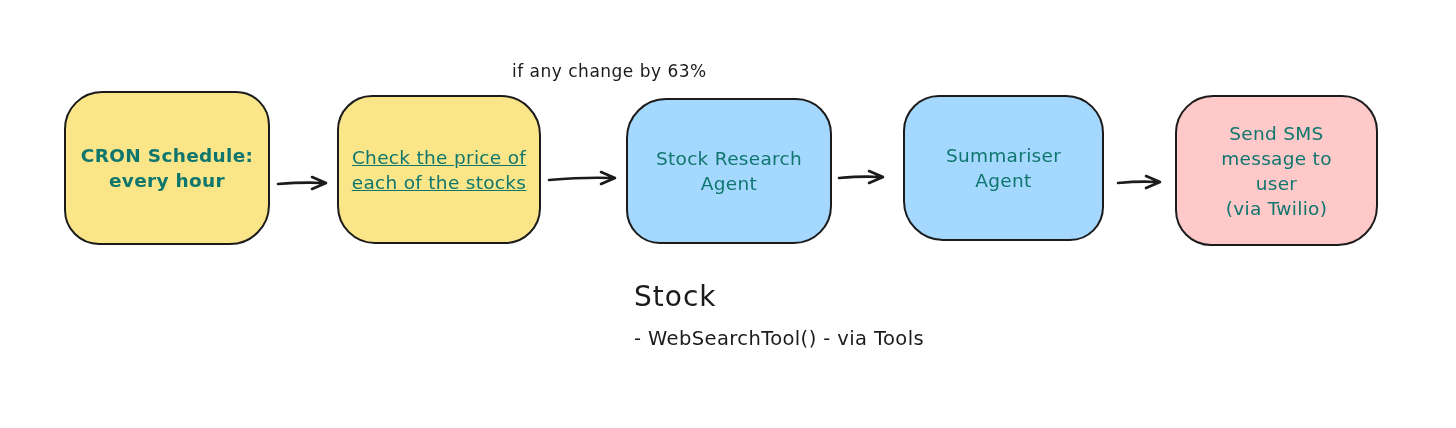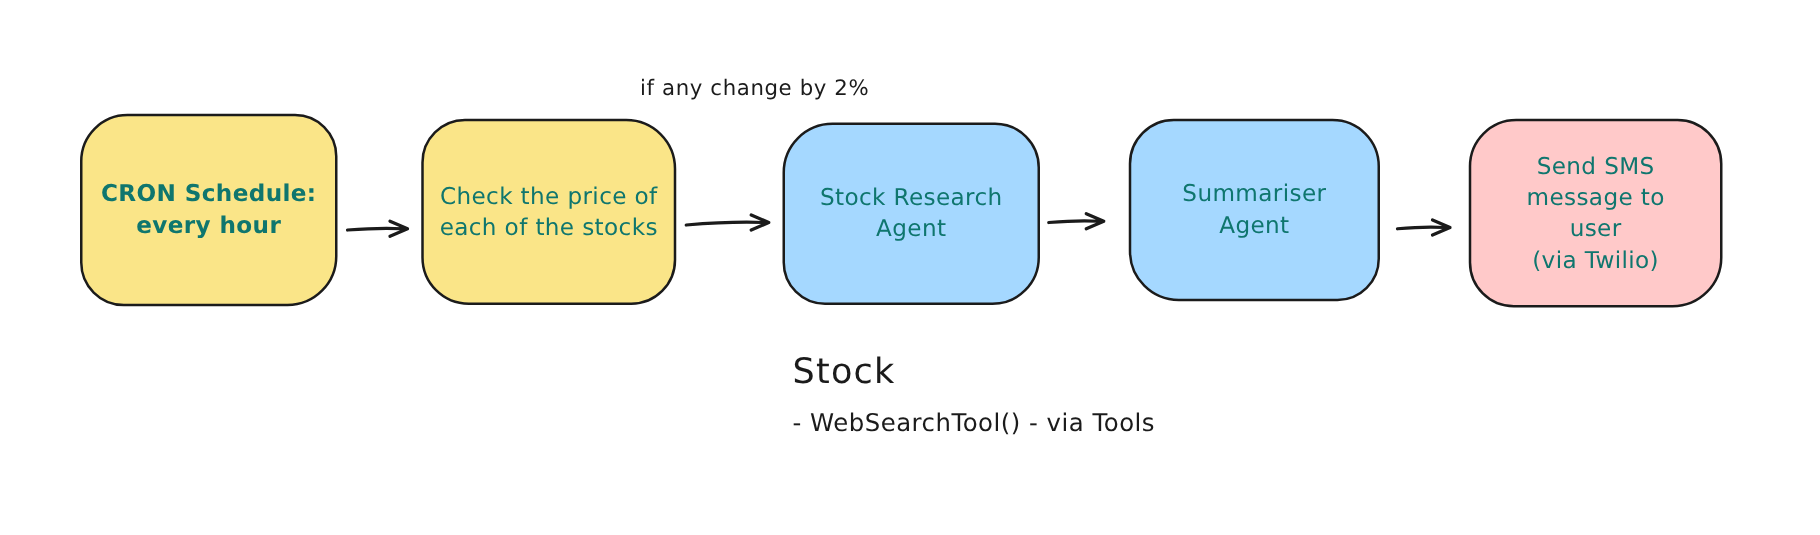--- a/index.html
+++ b/index.html
@@ -26,21 +26,21 @@
     text-align: center;
     white-space: pre-line;
     font-size: 18.5px;
     line-height: 25px;
     letter-spacing: 0.3px;
     color: #0f766e;
     padding: 6px 10px;
   }
   
   .r1 { border-radius: 38px 34px 40px 35px; }
-  .r2 { border-radius: 35px 40px 36px 38px; }
+  .r2 { border-radius: 35px 40px 36px 38px; text-decoration: underline; }
   .r3 { border-radius: 40px 36px 38px 34px; }
   .r4 { border-radius: 36px 38px 34px 40px; }
   .r5 { border-radius: 38px 36px 40px 36px; }
 
   #node-cron        { left: 64px;   top: 91px;  width: 206px; height: 154px; font-weight: bold; }
   #node-check-price { left: 337px;  top: 95px;  width: 204px; height: 149px; }
   #node-research    { left: 626px;  top: 98px;  width: 206px; height: 146px; }
   #node-summariser  { left: 903px;  top: 95px;  width: 201px; height: 146px; }
   #node-sms         { left: 1175px; top: 95px;  width: 203px; height: 151px; }
 
@@ -86,21 +86,21 @@
     letter-spacing: 0.4px;
     color: #1b1b1b;
     white-space: nowrap;
   }
 </style>
 </head>
 <body>
 
 <div id="canvas">
 
-  <div id="condition-label">if any change by 2%</div>
+  <div id="condition-label">if any change by 63%</div>
 
   <div class="node r1" id="node-cron" style="background: rgb(250, 229, 136);">CRON Schedule:
 every hour</div>
 
   <div class="node r2" id="node-check-price" style="background: rgb(250, 229, 136);">Check the price of
 each of the stocks</div>
 
   <div class="node r3" id="node-research" style="background: rgb(165, 216, 255);">Stock Research
 Agent</div>
 

